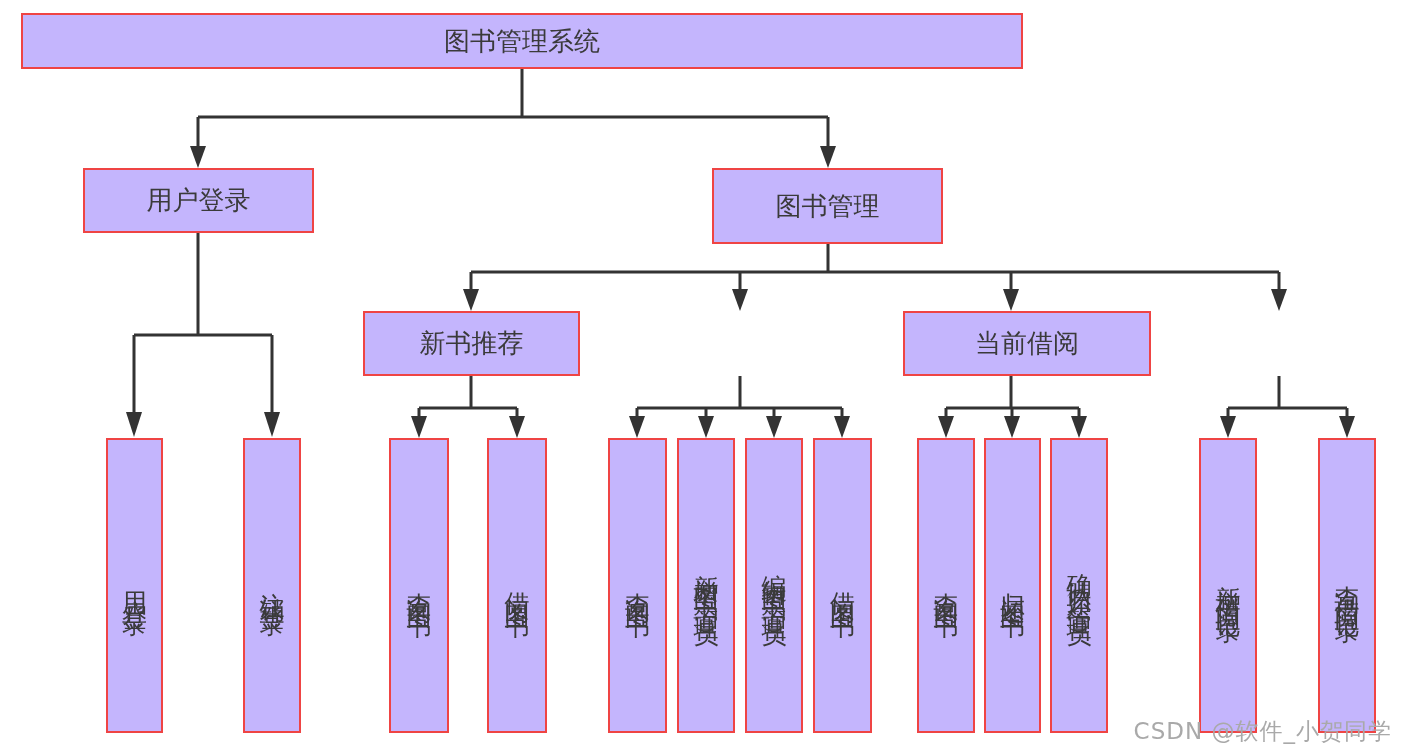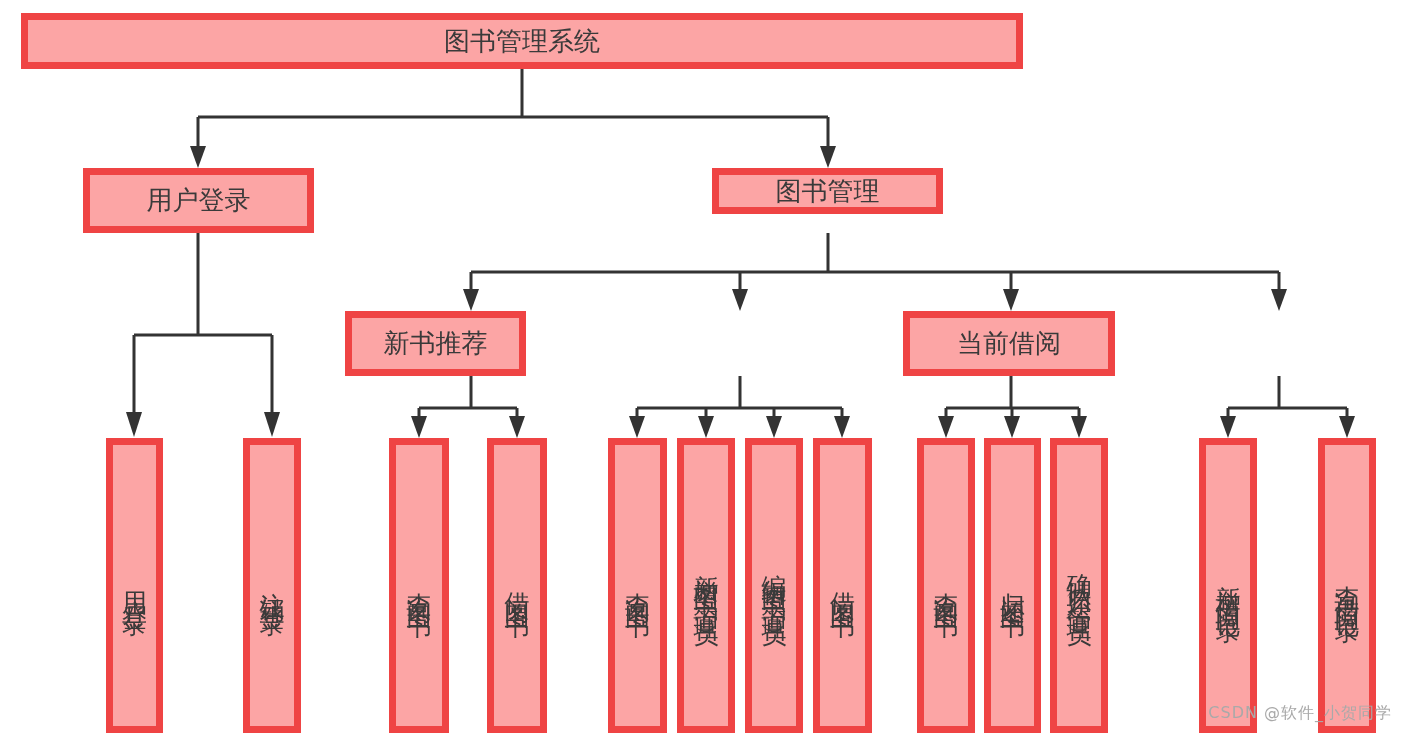--- a/index.html
+++ b/index.html
@@ -15,44 +15,44 @@
     overflow: hidden;
   }
   .wires {
     position: absolute;
     left: 0; top: 0;
     width: 1405px; height: 747px;
   }
   .box {
     position: absolute;
     box-sizing: border-box;
-    border: 7px solid #ef4444;
-    background: #fca5a5;
+    border: 2px solid #ef4444;
+    background: #c4b5fd;
     display: flex;
     align-items: center;
     justify-content: center;
     color: #3a3a3a;
     font-size: 26px;
     white-space: nowrap;
     z-index: 2;
   }
   .vbox .vlabel {
     writing-mode: vertical-rl;
     text-orientation: mixed;
     font-size: 25px;
     letter-spacing: 7px;
     line-height: 1;
     white-space: nowrap;
     color: #3a3a3a;
   }
   .watermark {
     position: absolute;
     right: 13px;
-    bottom: 23px;
-    font-size: 16px;
+    bottom: 0;
+    font-size: 23px;
     color: #a9a9a9;
     letter-spacing: 1px;
     white-space: nowrap;
     z-index: 3;
   }
 </style>
 </head>
 <body>
 
 <div class="canvas">
@@ -90,28 +90,28 @@
     </g>
   </svg>
 
   <div class="box" style="left:21px; top:13px; width:1002px; height:56px;">
     <span>图书管理系统</span>
   </div>
 
   <div class="box" style="left:83px; top:168px; width:231px; height:65px;">
     <span>用户登录</span>
   </div>
-  <div class="box" style="left:712px; top:168px; width:231px; height:46px;">
+  <div class="box" style="left:712px; top:168px; width:231px; height:76px;">
     <span>图书管理</span>
   </div>
 
-  <div class="box" style="left:345px; top:311px; width:181px; height:65px;">
+  <div class="box" style="left:363px; top:311px; width:217px; height:65px;">
     <span>新书推荐</span>
   </div>
-  <div class="box" style="left:903px; top:311px; width:212px; height:65px;">
+  <div class="box" style="left:903px; top:311px; width:248px; height:65px;">
     <span>当前借阅</span>
   </div>
 
   <div class="box vbox" style="left:106px; top:438px; width:57px; height:295px;">
     <span class="vlabel">用户登录</span>
   </div>
   <div class="box vbox" style="left:243px; top:438px; width:58px; height:295px;">
     <span class="vlabel">注销登录</span>
   </div>
 

